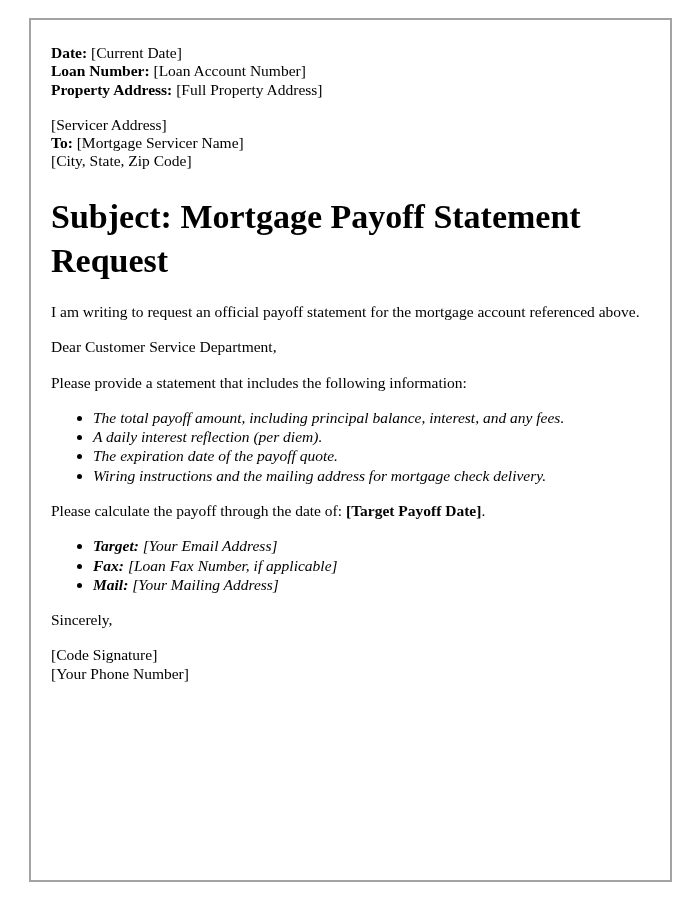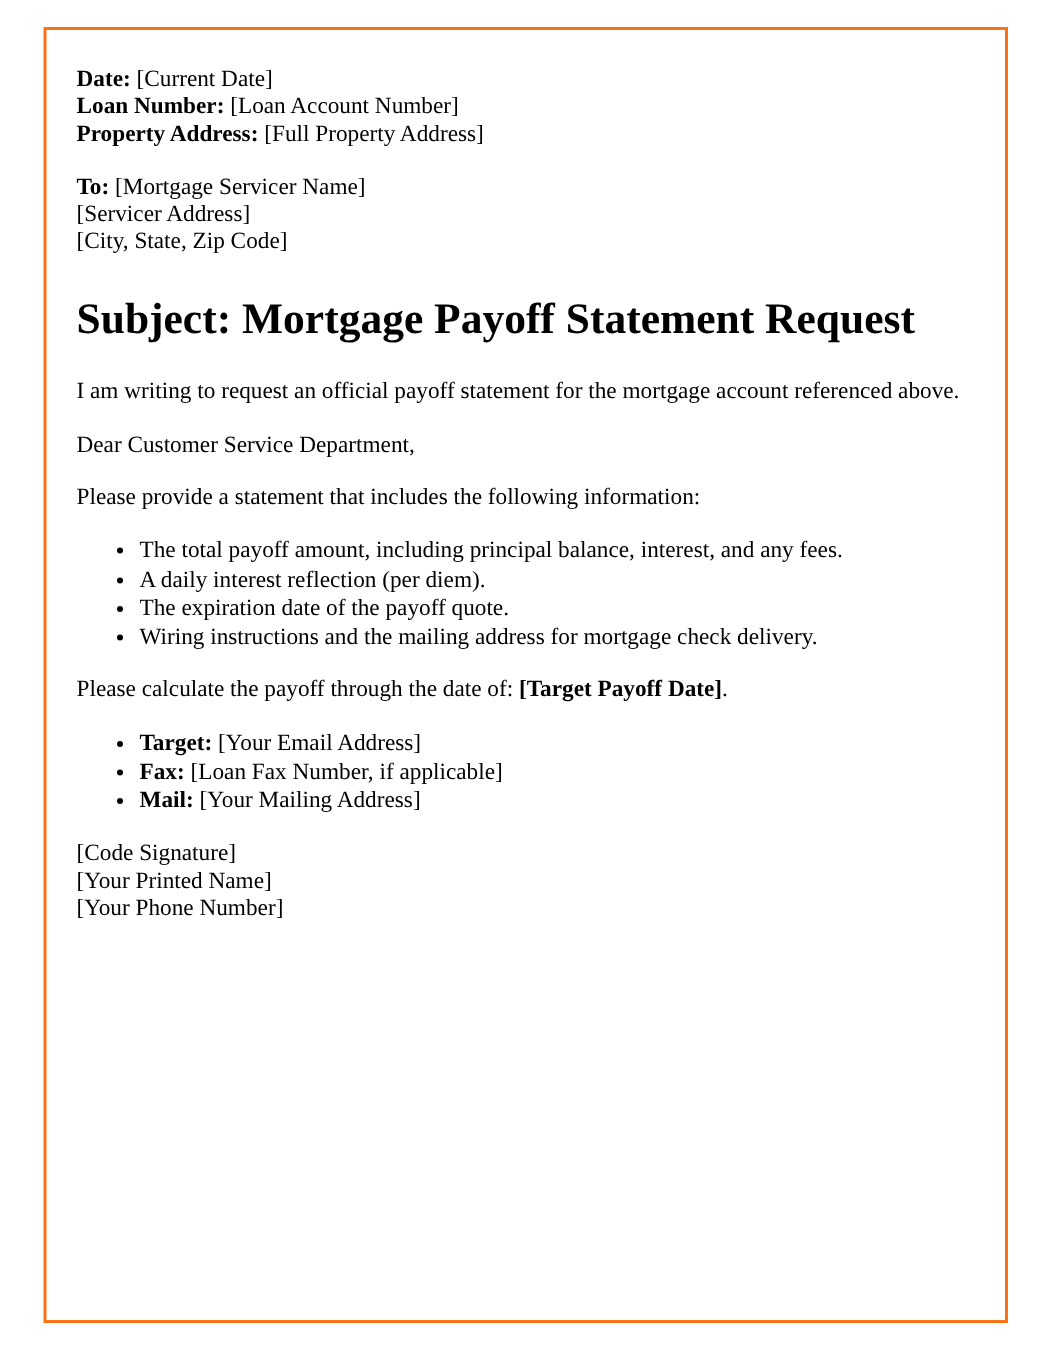--- a/index.html
+++ b/index.html
@@ -14,51 +14,52 @@
     font-family: "Liberation Serif", serif;
     color: #000000;
   }
   .letter-page {
     box-sizing: border-box;
     position: absolute;
     left: 29px;
     top: 18px;
     width: 643px;
     height: 864px;
-    border: 2px solid #f97316;
+    border: 2px solid #a3a3a3;
     padding: 24px 20px 20px 20px;
     font-size: 15.5px;
     line-height: 1.18;
     overflow: hidden;
   }
   .block {
     margin: 0 0 17px 0;
   }
   .line {
     margin: 0;
   }
   .bold {
     font-weight: bold;
   }
   h1.subject {
-    font-size: 29px;
+    font-size: 34px;
     font-weight: bold;
     line-height: 1.3;
     margin: 24px 0 20px 0;
   }
   p.para {
     margin: 0 0 17px 0;
   }
   ul.bullets {
     margin: 0 0 17px 0;
     padding-left: 42px;
     list-style-type: disc;
   }
   ul.bullets li {
     margin: 0 0 1px 0;
+    font-style: italic;
   }
   .signature .line {
     margin: 0;
   }
 </style>
 </head>
 <body>
 
 <div class="letter-page">
 
@@ -68,24 +69,24 @@
     </div>
     <div class="line">
       <span class="bold">Loan Number:</span><span> [Loan Account Number]</span>
     </div>
     <div class="line">
       <span class="bold">Property Address:</span><span> [Full Property Address]</span>
     </div>
   </div>
 
   <div class="block">
+    <div class="line">[Servicer Address]</div>
     <div class="line">
       <span class="bold">To:</span><span> [Mortgage Servicer Name]</span>
     </div>
-    <div class="line">[Servicer Address]</div>
     <div class="line">[City, State, Zip Code]</div>
   </div>
 
   <h1 class="subject">Subject: Mortgage Payoff Statement Request</h1>
 
   <p class="para">I am writing to request an official payoff statement for the mortgage account referenced above.</p>
 
   <p class="para">Dear Customer Service Department,</p>
 
   <p class="para">Please provide a statement that includes the following information:</p>
@@ -108,20 +109,20 @@
     </li>
     <li>
       <span class="bold">Fax:</span><span> [Loan Fax Number, if applicable]</span>
     </li>
     <li>
       <span class="bold">Mail:</span><span> [Your Mailing Address]</span>
     </li>
   </ul>
 
 
+  <p class="para">Sincerely,</p>
 
   <div class="block signature">
     <div class="line">[Code Signature]</div>
-    <div class="line">[Your Printed Name]</div>
     <div class="line">[Your Phone Number]</div>
   </div>
 
 </div>
 
 </body></html>

